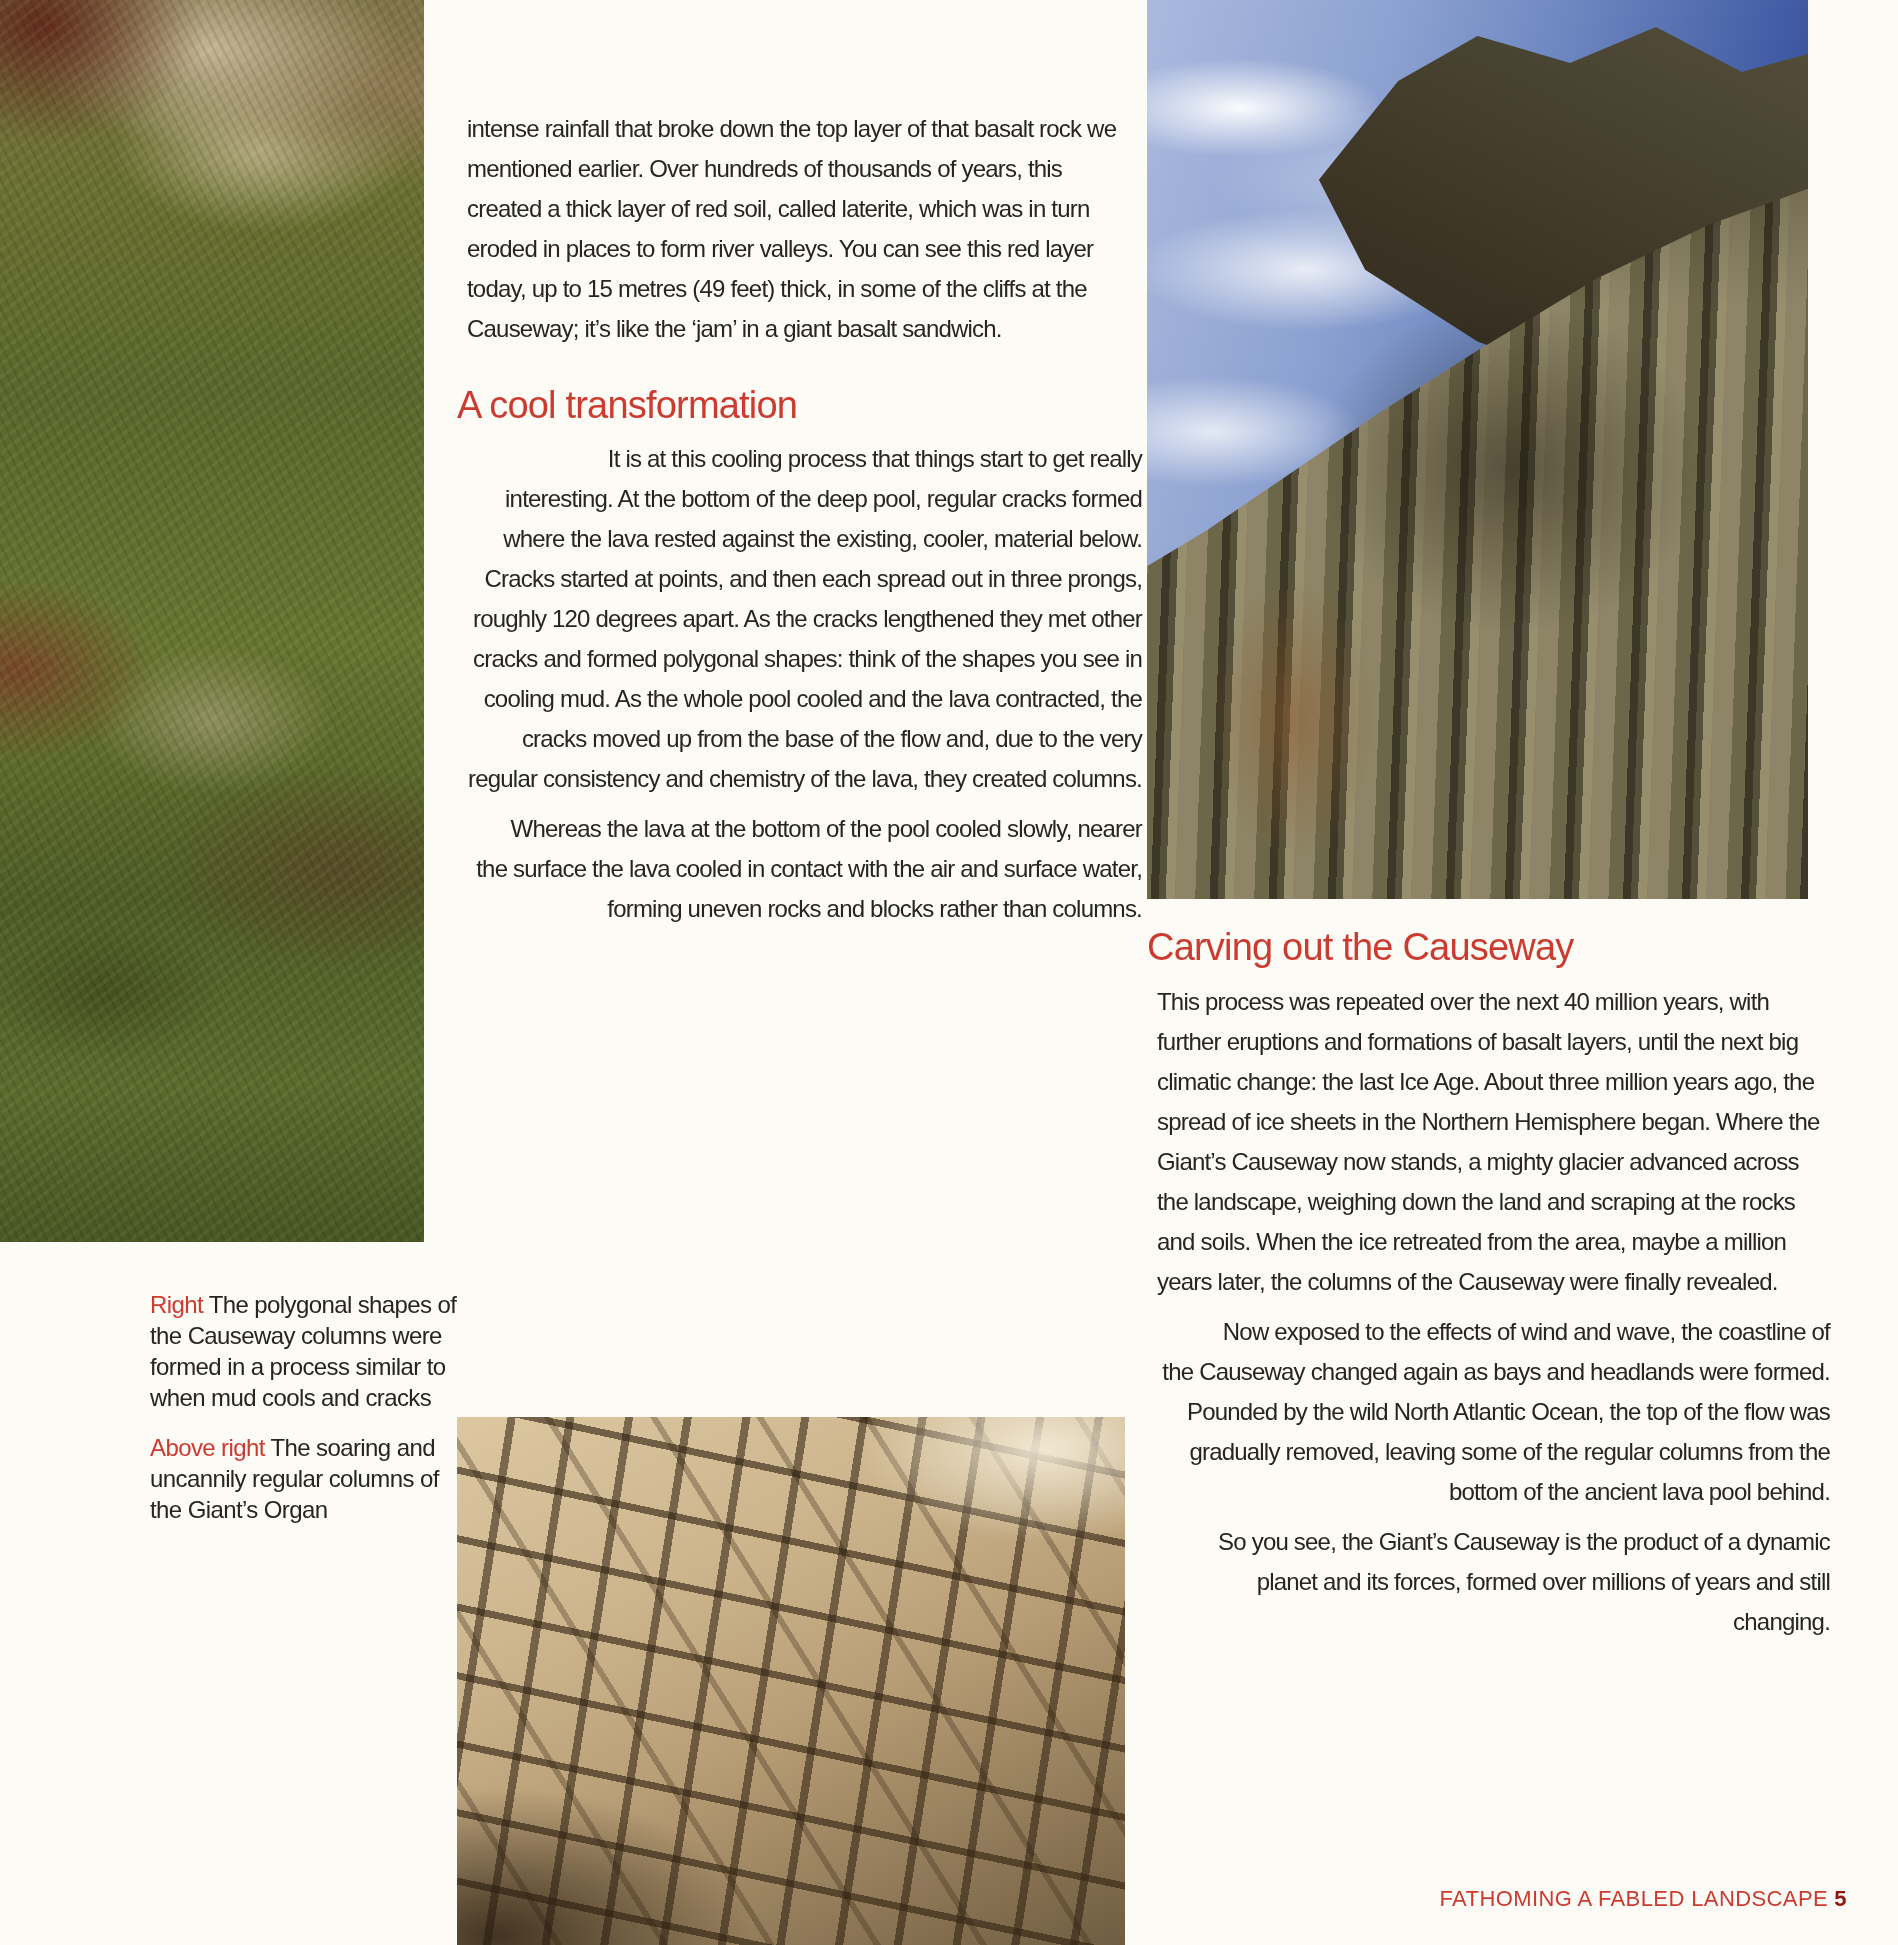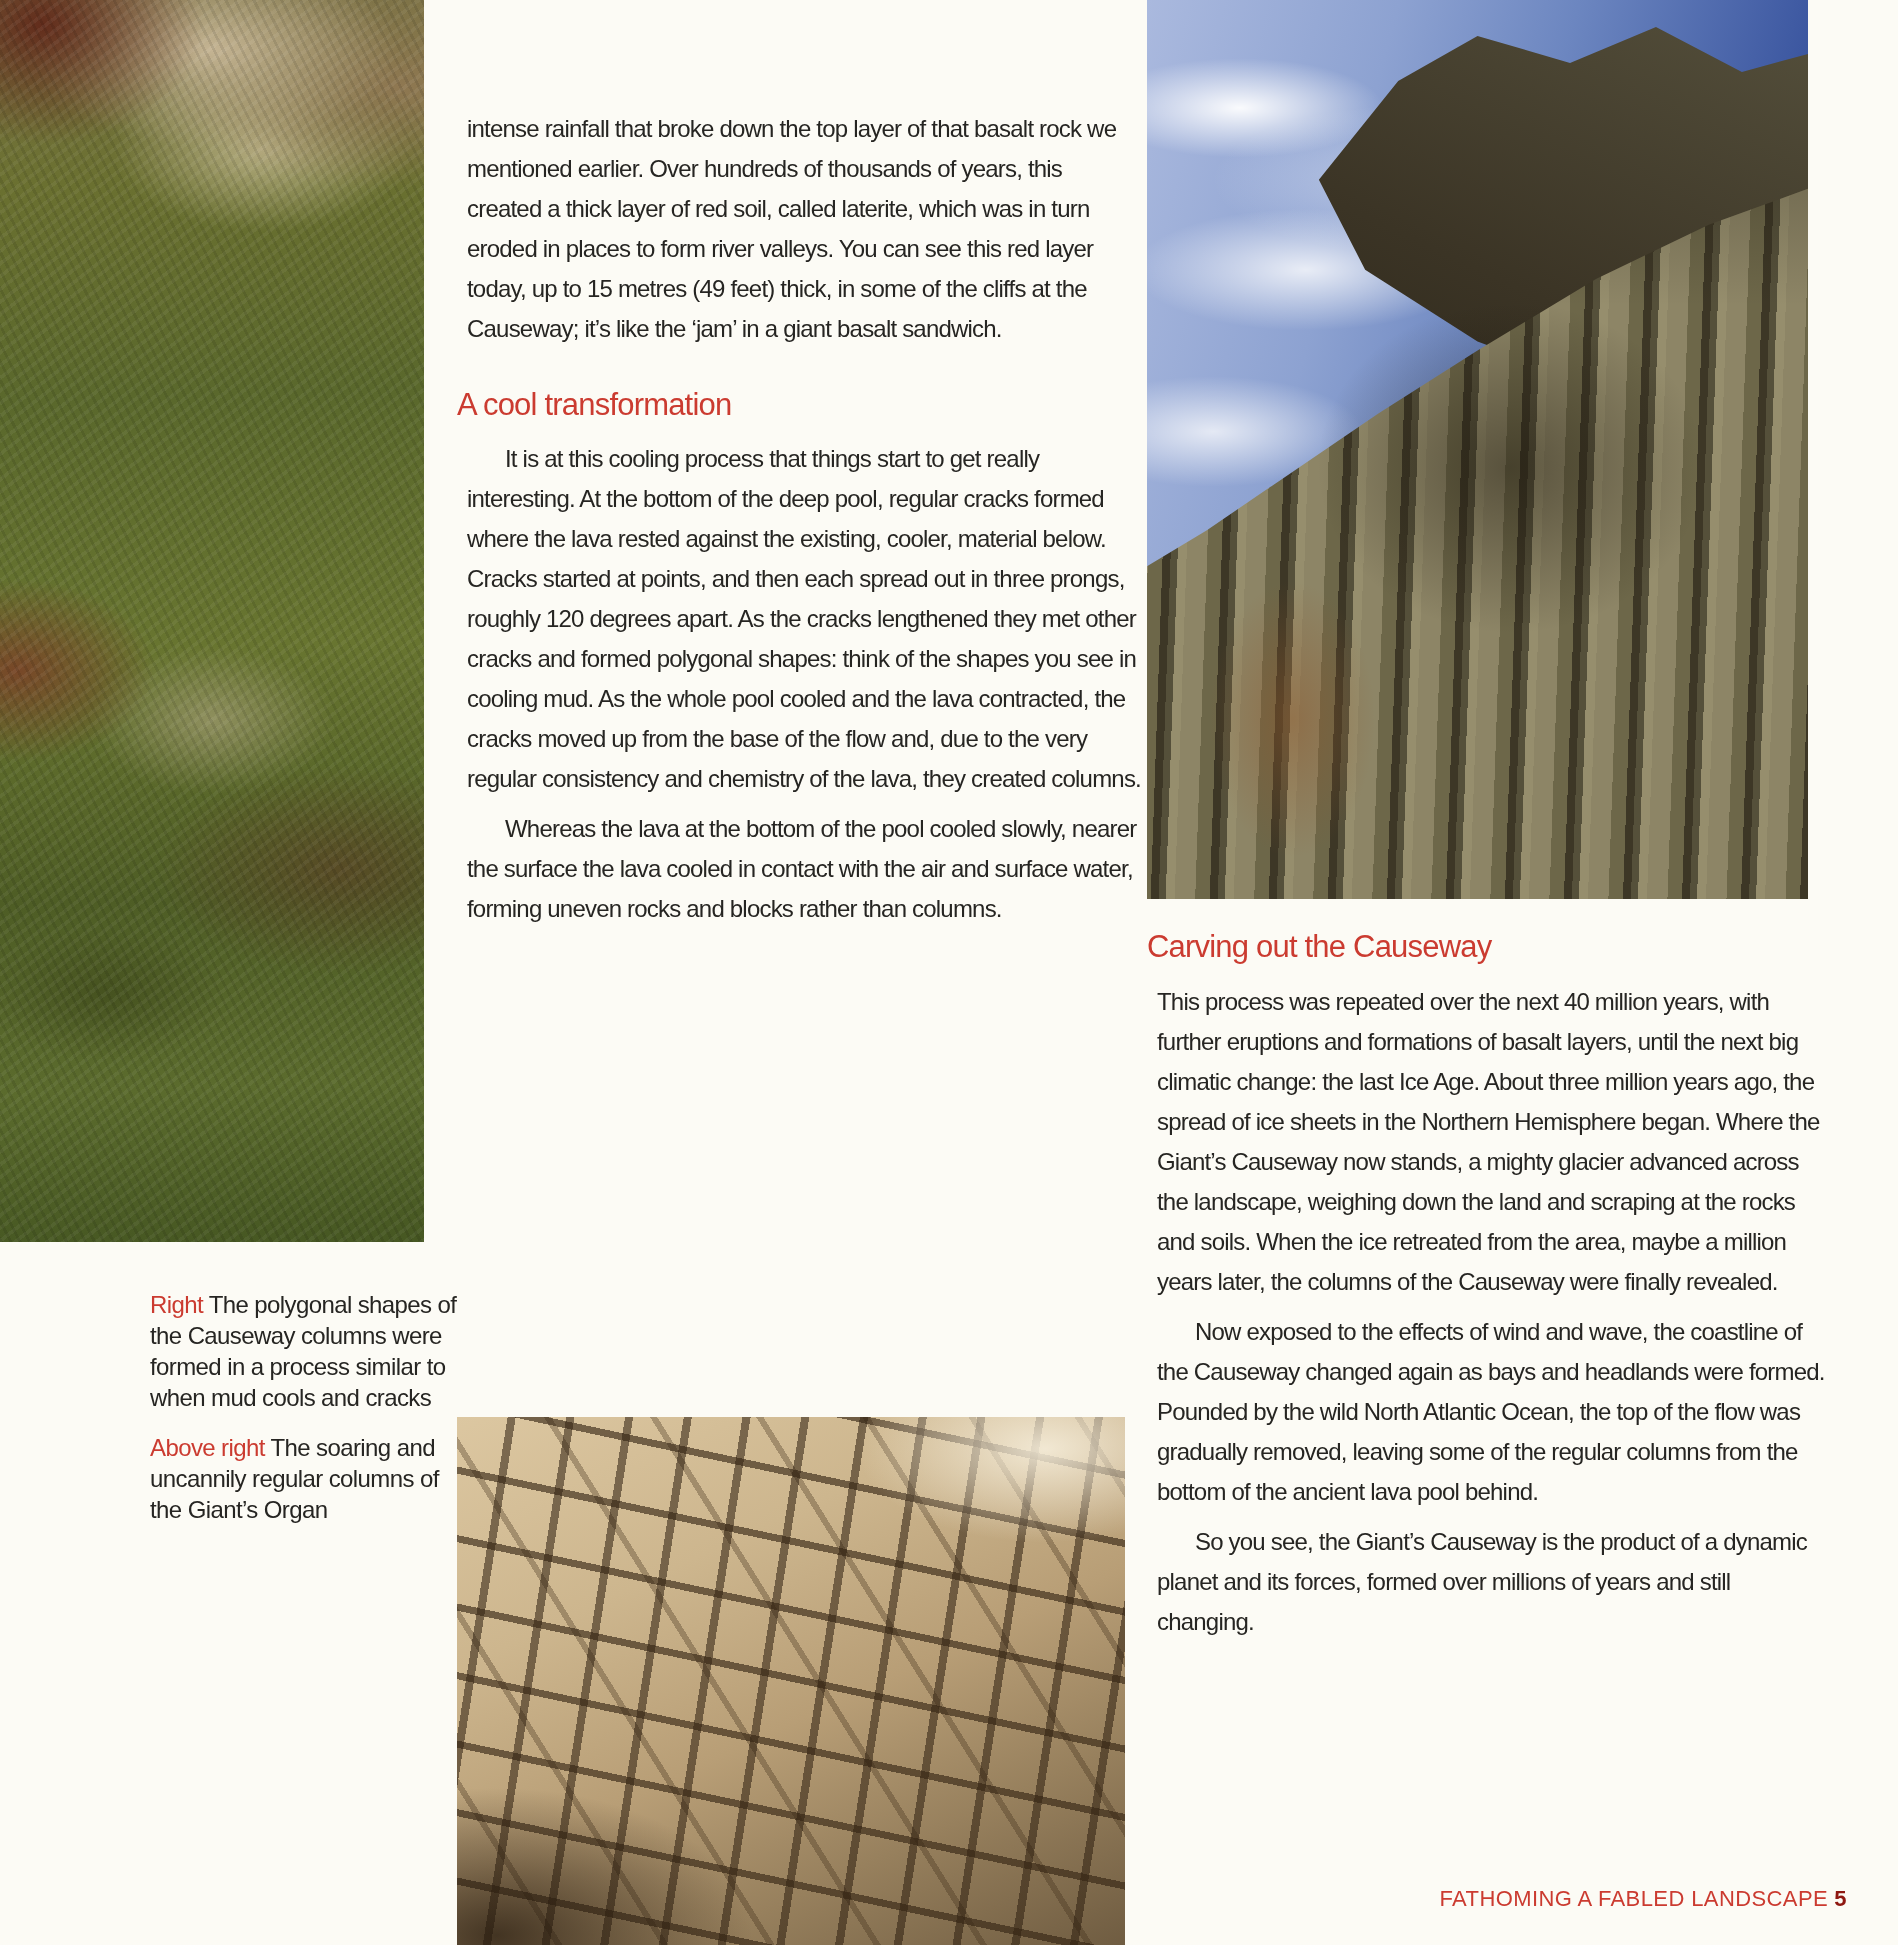--- a/index.html
+++ b/index.html
@@ -64,22 +64,22 @@
       radial-gradient(ellipse 284px 142px at 88% 6%, rgba(246,238,219,.9), transparent 66%),
       radial-gradient(ellipse 355px 205px at 6% 98%, rgba(38,26,14,.78), transparent 72%),
       repeating-linear-gradient(12deg, transparent 0 60px, rgba(51,35,18,.62) 60px 67px),
       repeating-linear-gradient(99deg, transparent 0 50px, rgba(45,30,15,.55) 50px 58px),
       repeating-linear-gradient(58deg, transparent 0 84px, rgba(60,42,22,.32) 84px 90px),
       linear-gradient(155deg,#dcc7a1 0%,#cdb68e 30%,#b89e76 55%,#97805d 76%,#6f5c41 100%);
   }
 
   
   .body{font-size:24px;line-height:40px;letter-spacing:-0.8px;margin:10px;}
-  .indent{text-indent:38px;}
-  .heading{color:#cb3b30;font-weight:400;font-size:31px;line-height:44px;letter-spacing:-0.8px;margin:0;}
+  .indent{text-indent:38px;text-align:right;}
+  .heading{color:#cb3b30;font-weight:400;font-size:38px;line-height:44px;letter-spacing:-0.8px;margin:0;}
 
   .mid-col{position:absolute;left:457px;top:99px;width:695px;}
   .mid-col .heading{margin:34px 0 12px 0;}
 
   .right-col{position:absolute;left:1147px;top:925px;width:693px;}
   .right-col .heading{margin:0 0 12.6px 0;}
 
   .captions{position:absolute;left:127px;top:1289px;width:320px;margin-left:23px;}
   .caption{font-size:24px;line-height:31px;letter-spacing:-0.6px;margin:0 0 19px 0;}
   .cap-lead{color:#cb3b30;}

